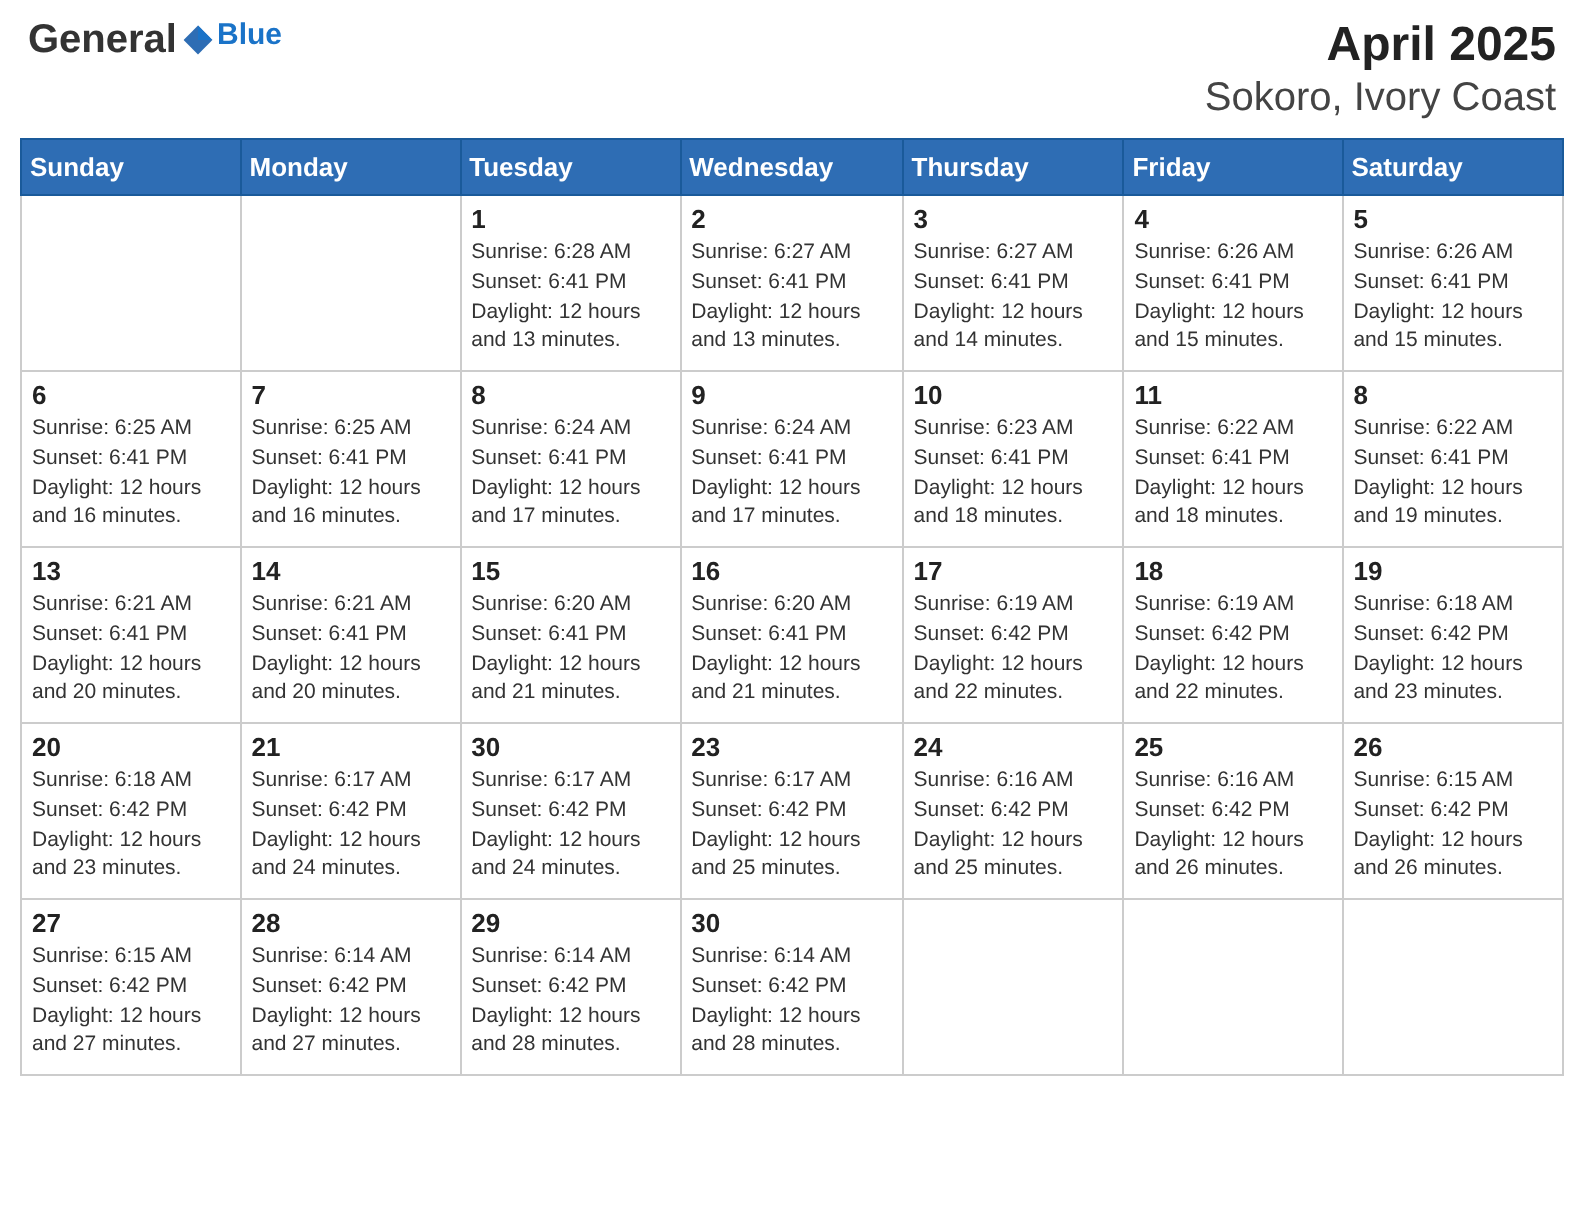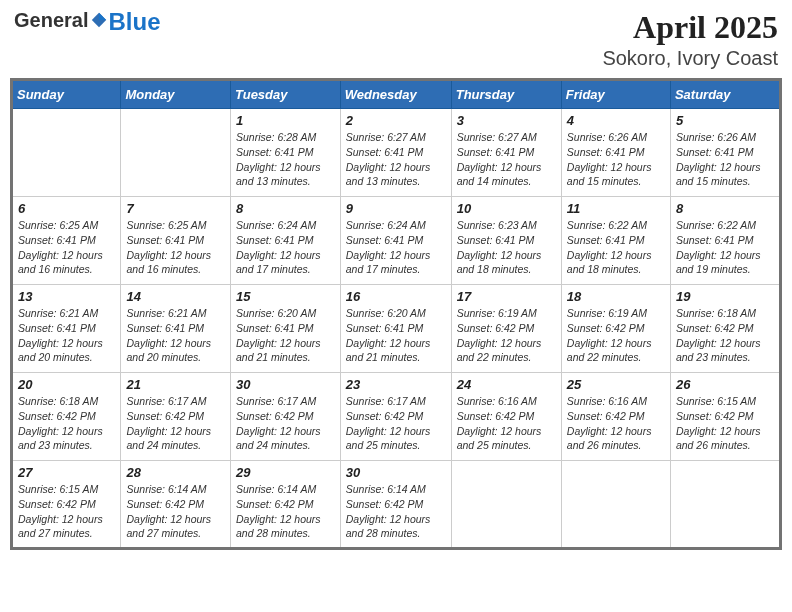--- a/index.html
+++ b/index.html
@@ -22,52 +22,50 @@
       flex-direction: row;
       align-items: flex-start;
     }
     .logo-general {
       font-size: 20px;
       font-weight: bold;
       color: #333;
       line-height: 1;
     }
     .logo-blue {
-      font-size: 24px;
+      font-size: 15px;
       font-weight: bold;
       color: #1a73c8;
       line-height: 1;
     }
     .logo-icon {
       display: inline-block;
       width: 18px;
       height: 18px;
       margin-left: 2px;
       vertical-align: middle;
     }
     .title-area {
       text-align: right;
     }
     .month-title {
-      font-size: 32px;
+      font-size: 24px;
       font-weight: bold;
       color: #222;
       line-height: 1.1;
-      font-family: Liberation Serif, serif;
     }
     .location-title {
       font-size: 20px;
       color: #444;
       margin-top: 2px;
     }
     .calendar {
       width: 100%;
       border-collapse: collapse;
-      border: 3px solid #737373;
-      font-style: italic;
+      border: 1px solid #737373;
     }
     .calendar th {
       background-color: #2e6db4;
       color: #fff;
       font-size: 13px;
       font-weight: bold;
       padding: 6px 4px;
       text-align: left;
       border: 1px solid #1a5a9a;
     }

